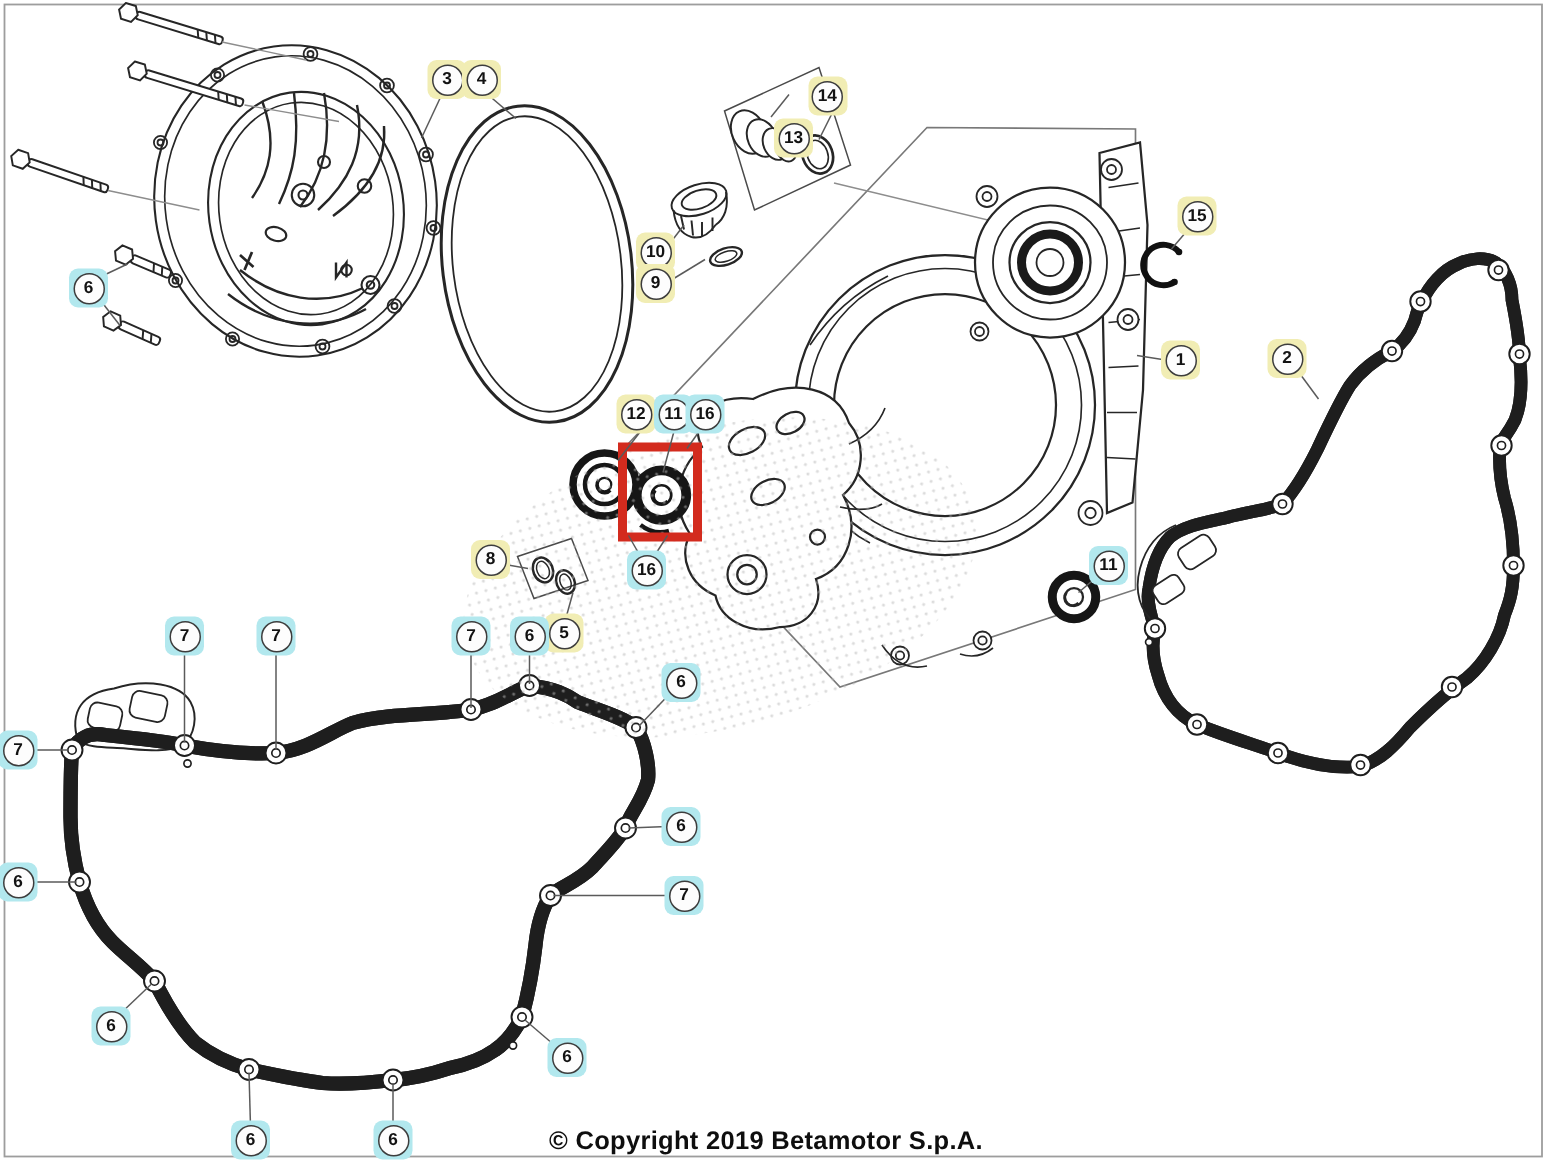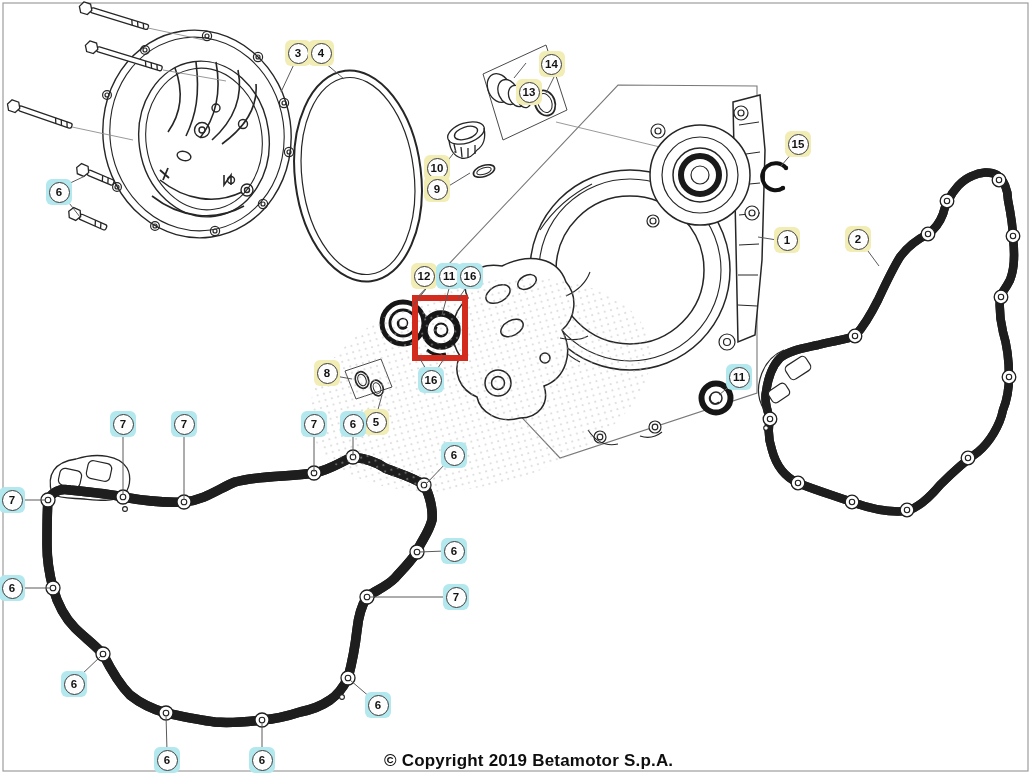--- a/index.html
+++ b/index.html
@@ -7,21 +7,21 @@
          font-family:"Liberation Sans","DejaVu Sans",sans-serif;overflow:hidden;}
   .stage svg{position:absolute;left:0;top:0;}
   #callout-layer{position:absolute;left:0;top:0;width:100%;height:100%;}
   .callout{position:absolute;width:21px;height:21px;}
   .callout .halo{position:absolute;inset:-2.5px;border-radius:6px;}
   .callout.yellow .halo{background:#f1edb4;}
   .callout.cyan .halo{background:#b2e8ee;}
   .callout .num{position:absolute;inset:0;border-radius:50%;background:#fdfdfd;
     border:1.7px solid #3d3d3d;display:flex;align-items:center;justify-content:center;
     font-size:11.5px;font-weight:bold;color:#121212;box-sizing:border-box;}
-  .copyright{position:absolute;left:384px;top:751px;font-size:17px;font-weight:bold;
+  .copyright{position:absolute;left:366px;top:751px;font-size:17px;font-weight:bold;
     color:#0e0e0e;letter-spacing:0.2px;white-space:nowrap;}
 </style>
 </head>
 <body>
 
 <div class="stage">
 
 <svg width="1031" height="774" viewBox="0 0 1031 774">
   <defs>
     <pattern id="dots" width="6.5" height="6.5" patternUnits="userSpaceOnUse">

